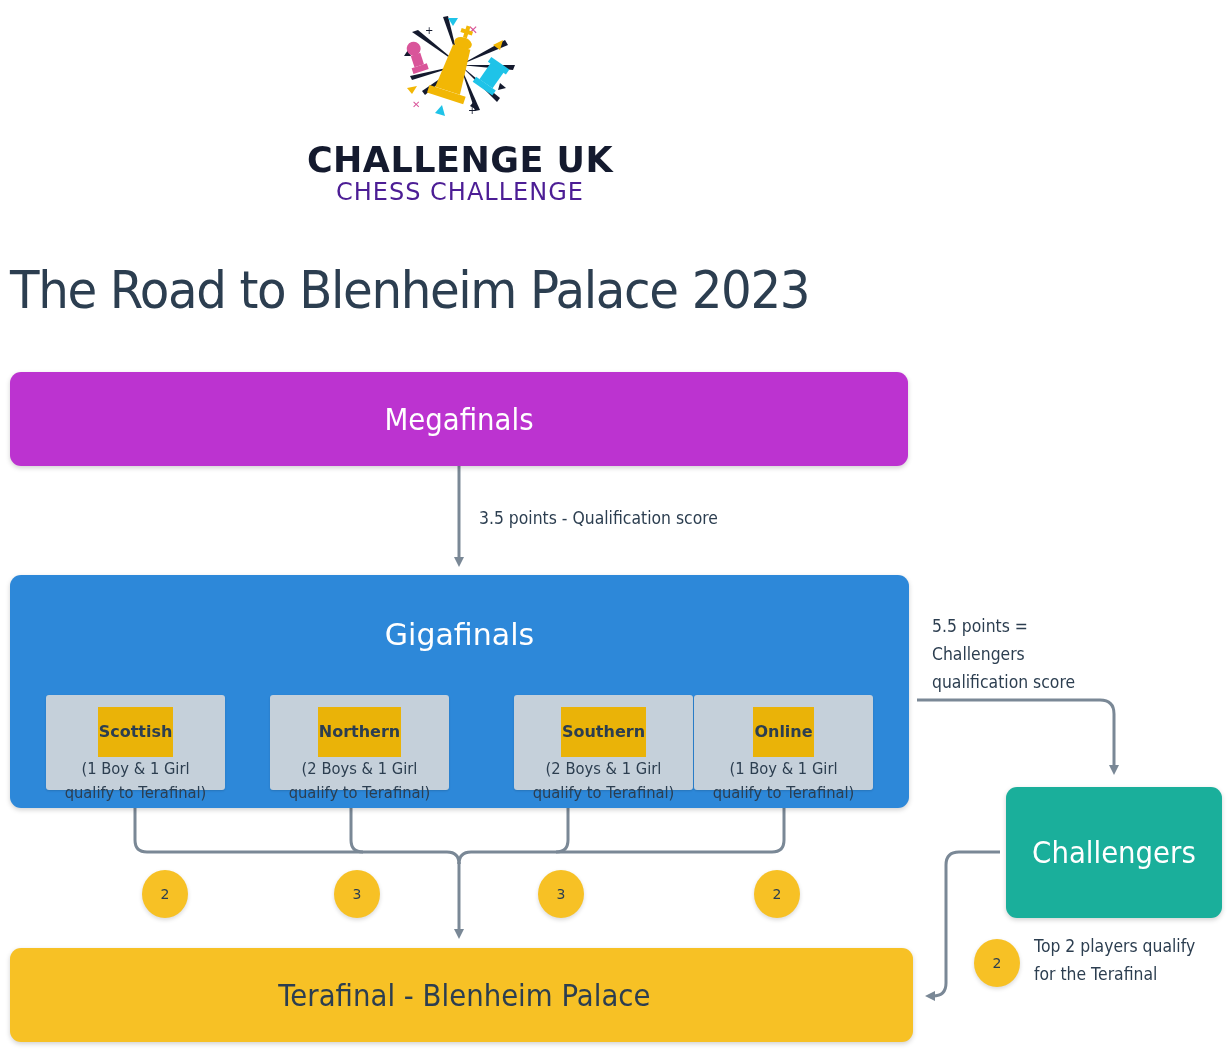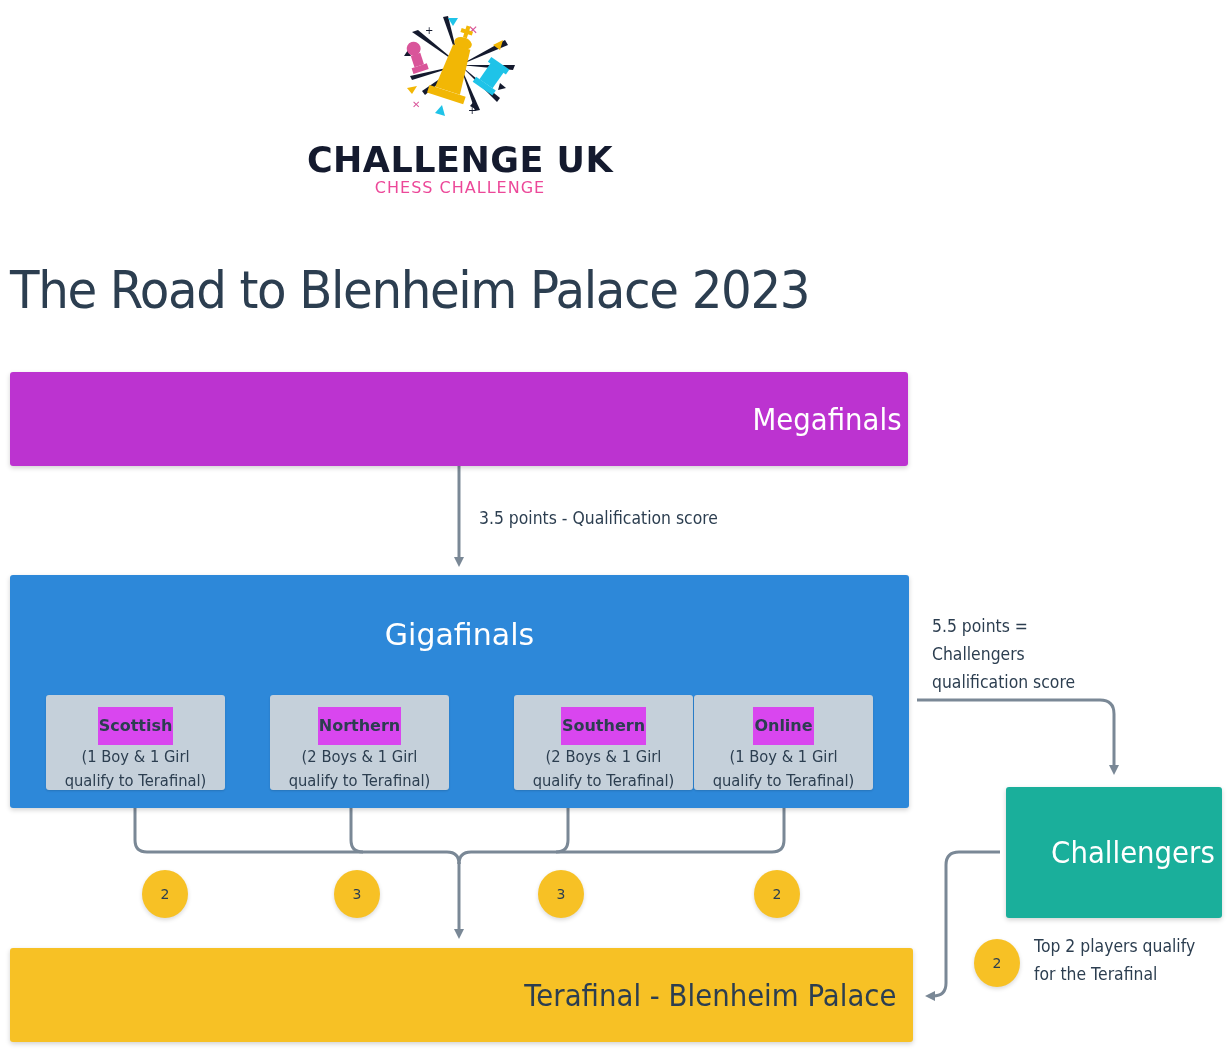--- a/index.html
+++ b/index.html
@@ -6,39 +6,39 @@
   body { width:1231px; height:1052px; position:relative; overflow:hidden;
          font-family:"DejaVu Sans", "Liberation Sans", sans-serif; color:#2c3e50; }
   .abs { position:absolute; }
 
   
   #logo { left:300px; top:10px; width:320px; height:200px; }
   .logo-line1 { position:absolute; left:0; width:320px; top:130px; text-align:center;
                 font-family:"DejaVu Sans", sans-serif; font-weight:bold; font-size:35px;
                 letter-spacing:0.5px; color:#141a2e; }
   .logo-line2 { position:absolute; left:0; width:320px; top:168px; text-align:center;
-                font-family:"DejaVu Sans", sans-serif; font-size:16px; letter-spacing:1px; color:#ec4899; }
+                font-family:"DejaVu Sans", sans-serif; font-size:24px; letter-spacing:1px; color:#4c1d95; }
 
   #title { left:10px; top:260px; font-size:52px; color:#2c3e50; white-space:nowrap;
            font-family:"DejaVu Sans", sans-serif; letter-spacing:-1.5px; transform:scaleX(0.93); transform-origin:left top; }
 
-  .stage { position:absolute; border-radius:3px; box-shadow:0 2px 5px rgba(0,0,0,0.18);
-           display:flex; align-items:center; justify-content:flex-end; }
+  .stage { position:absolute; border-radius:11px; box-shadow:0 2px 5px rgba(0,0,0,0.18);
+           display:flex; align-items:center; justify-content:center; }
   #megafinals { left:10px; top:372px; width:898px; height:94px; background:#bc33d0; }
   #megafinals .lbl { color:#fff; font-size:30px; transform:scaleX(0.92); }
 
   #gigafinals { left:10px; top:575px; width:899px; height:233px; background:#2d88d9; display:block; }
   #gigafinals .lbl { position:absolute; left:0; right:0; top:42px; text-align:center;
                      color:#fff; font-size:30px; }
 
   .region { position:absolute; top:120px; width:179px; height:95px; background:#c5d0da;
             border-radius:3px; text-align:center; font-size:16px; line-height:24px;
             color:#2c3e50; box-shadow:0 1px 2px rgba(0,0,0,0.15); }
-  .region .name { display:inline-block; margin-top:12px; background:#d946ef; font-weight:bold;
-                  padding:8px 1px; line-height:22px; }
+  .region .name { display:inline-block; margin-top:12px; background:#eab308; font-weight:bold;
+                  padding:14px 1px; line-height:22px; }
   .region .desc { display:block; transform:scaleX(0.92); }
 
   #terafinal { left:10px; top:948px; width:897px; height:94px; background:#f7c125;padding-left:6px; }
   #terafinal .lbl { color:#2c3e50; font-size:30px; transform:scaleX(0.92); }
 
   #challengers { left:1006px; top:787px; width:216px; height:131px; background:#1aaf9b; }
   #challengers .lbl { color:#fff; font-size:30px; transform:scaleX(0.92); }
 
   .note { position:absolute; font-size:17px; line-height:28px; color:#2c3e50; white-space:nowrap;
           transform:scaleX(0.92); transform-origin:left top; }

